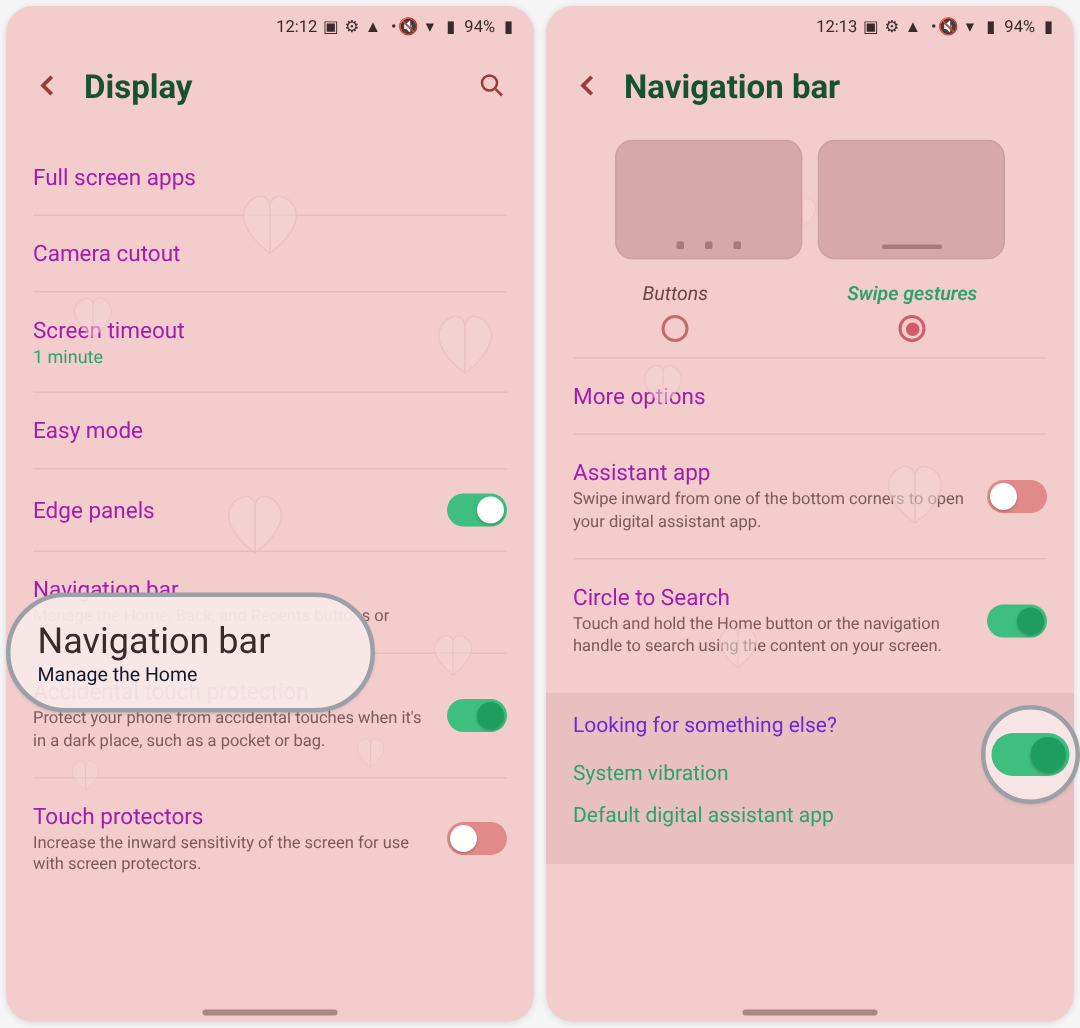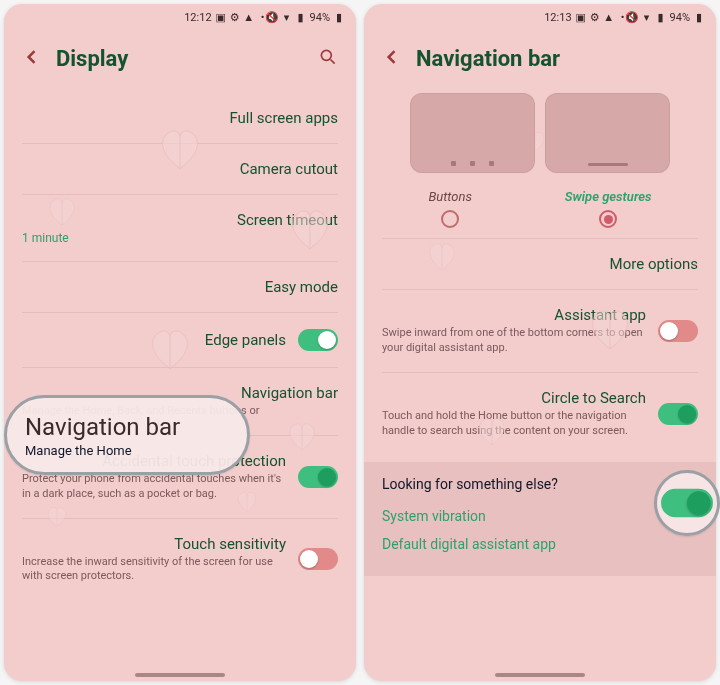--- a/index.html
+++ b/index.html
@@ -49,21 +49,21 @@
     font-weight: 600;
   }
   .appbar .title { font-size: 22px; font-weight: 700; color: #14532d; }
   .back-icon, .search-icon { width: 20px; height: 20px; color: #9b3a3a; }
   .appbar .spacer { flex: 1; }
   
   .list { flex: 1; overflow: hidden; padding: 0 18px; }
   .item { padding: 16px 0; border-top: 1px solid rgba(120,60,60,0.10); display: flex; align-items: center; gap: 12px; }
   .item:first-child { border-top: none; }
   .item .text { flex: 1; }
-  .item .label { font-size: 15px; color: #14532d; text-align: right; }
+  .item .label { font-size: 15px; color: #a21caf; }
   .item .desc { font-size: 11px; color: #7a5a5a; margin-top: 2px; line-height: 1.35; }
   .item .value { font-size: 12px; color: #2aa36a; margin-top: 2px; }
   .toggle {
     width: 40px; height: 22px; border-radius: 999px; position: relative;
     flex-shrink: 0;
   }
   .toggle .knob {
     position: absolute; width: 18px; height: 18px; border-radius: 50%;
     top: 2px; background: #fff; box-shadow: 0 1px 2px rgba(0,0,0,0.25);
   }
@@ -81,21 +81,21 @@
   .nav-opt { text-align: center; font-size: 13px; }
   .nav-opt.sel .lbl { color: #2aa36a; font-weight: 600; }
   .nav-opt .lbl { color: #6a4545; }
   .radio {
     width: 18px; height: 18px; border-radius: 50%; border: 2px solid #c26b6b;
     margin: 6px auto 0; display: flex; align-items: center; justify-content: center;
   }
   .radio.sel { border-color: #d05b6b; }
   .radio.sel .dot { width: 9px; height: 9px; border-radius: 50%; background: #d05b6b; }
   .footer-box { background: #e9c0c0; margin: 8px -18px 0; padding: 14px 18px 18px; }
-  .footer-box .hd { font-size: 14px; color: #0f172a; margin-bottom: 10px; }
+  .footer-box .hd { font-size: 14px; color: #6d28d9; margin-bottom: 10px; }
   .footer-box .lnk { color: #2aa36a; font-size: 14px; padding: 6px 0; }
   .navhandle { position: absolute; bottom: 4px; left: 50%; transform: translateX(-50%); width: 90px; height: 4px; border-radius: 3px; background: rgba(60,30,30,0.4); }
   
   .callout1 {
     position: absolute; left: 4px; top: 395px; width: 246px; height: 80px;
     border-radius: 40px; border: 3px solid #9aa0a5; background: rgba(248,232,232,0.95);
     display: flex; flex-direction: column; align-items: flex-start; justify-content: center;
     padding: 6px 18px; z-index: 50; overflow: hidden;
     box-shadow: 0 1px 2px rgba(0,0,0,0.1);
   }
@@ -223,21 +223,21 @@
       <div class="text">
         <div class="label">Accidental touch protection</div>
         <div class="desc">Protect your phone from accidental touches when it's in a dark place, such as a pocket or bag.</div>
       </div>
       <div class="toggle on strong">
           <div class="knob"></div>
         </div>
     </div>
     <div class="item">
       <div class="text">
-        <div class="label">Touch sensitivity</div>
+        <div class="label">Touch protectors</div>
         <div class="desc">Increase the inward sensitivity of the screen for use with screen protectors.</div>
       </div>
       <div class="toggle off">
           <div class="knob"></div>
         </div>
     </div>
   </div>
   <div class="navhandle"></div>
 </div>
 

